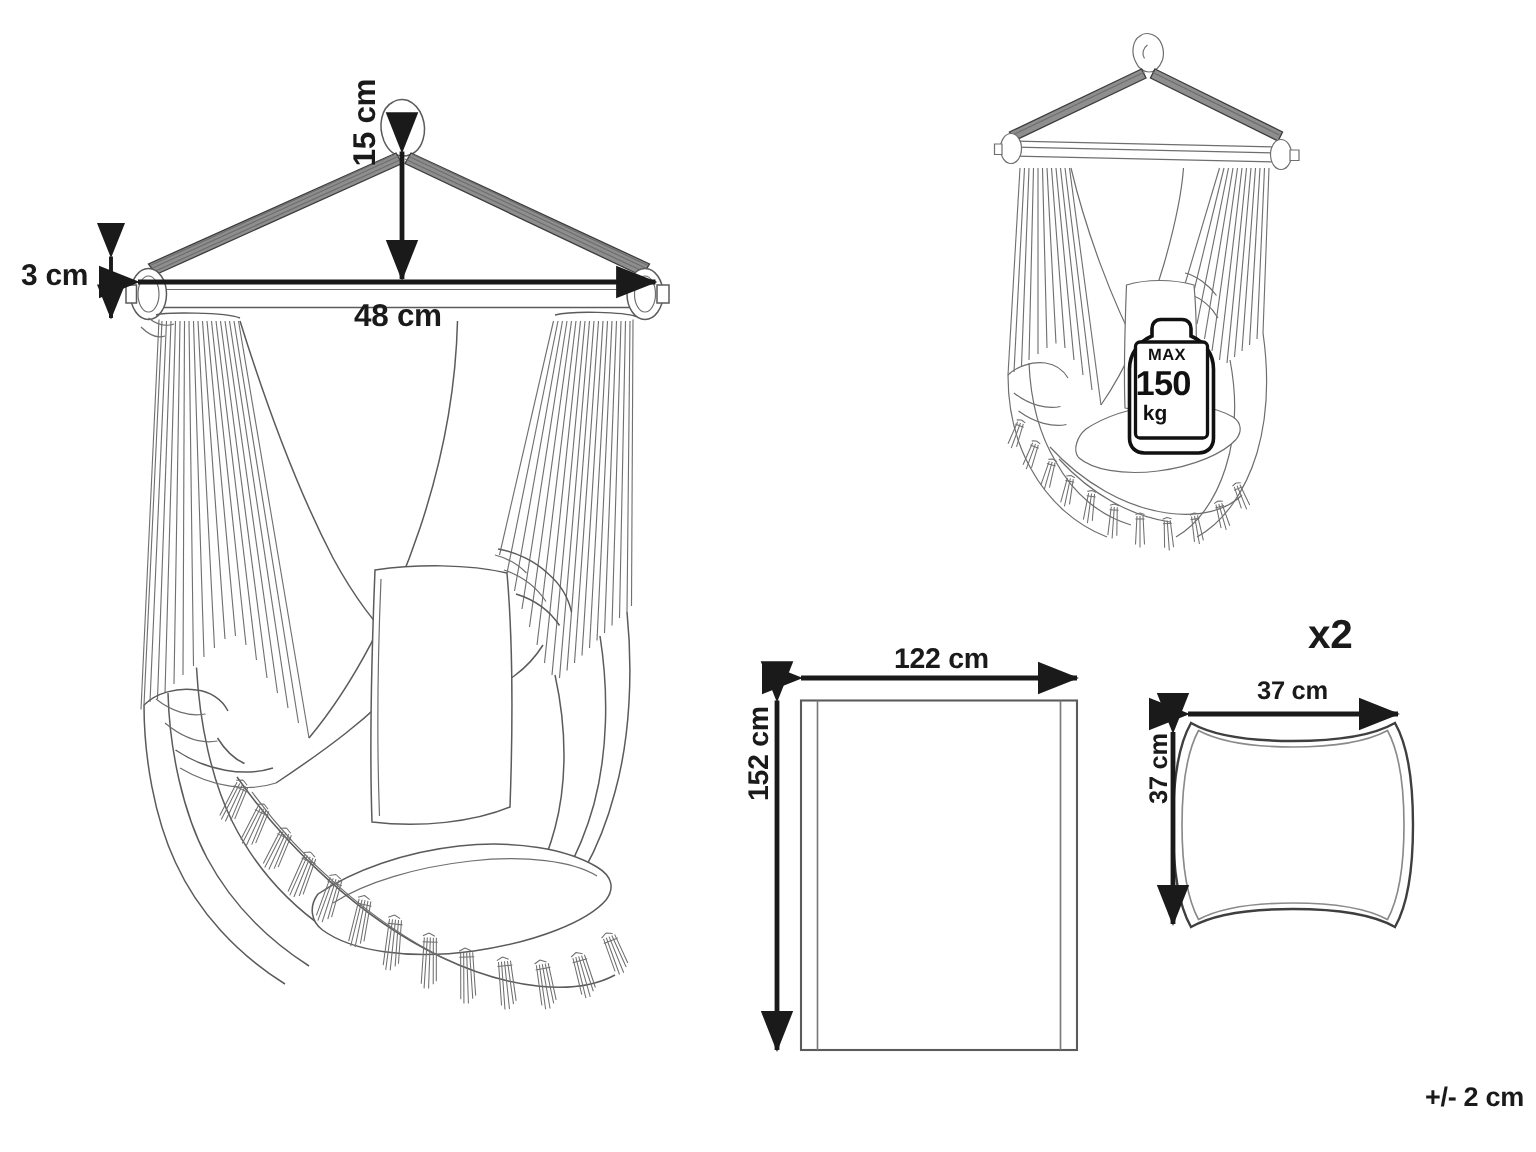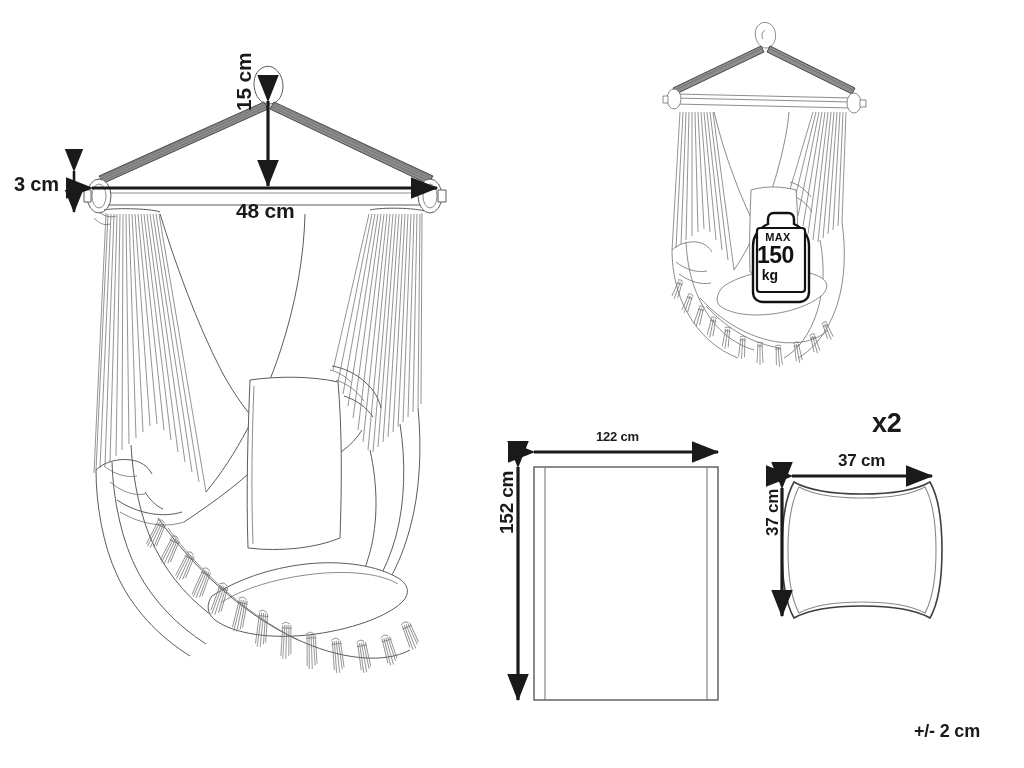--- a/index.html
+++ b/index.html
@@ -48,28 +48,28 @@
     font-family: "Liberation Sans", sans-serif;
     font-weight: bold;
     white-space: nowrap;
     letter-spacing: -0.2px;
     line-height: 1;
   }
   .lbl-95   { font-size: 21px; left: 236px; top: 200px; }
   .lbl-15   { font-size: 21px; left: 233px; top: 111px;
               transform: rotate(-90deg); transform-origin: left top; }
   .lbl-3    { font-size: 20px; left: 14px;  top: 174px; }
-  .lbl-122  { font-size: 13px; left: 596px; top: 430px; text-align: right; }
+  .lbl-122  { font-size: 19px; left: 596px; top: 430px; text-align: right; }
   .lbl-152  { font-size: 19px; left: 497px; top: 534px;
               transform: rotate(-90deg); transform-origin: left top; }
   .lbl-37w  { font-size: 17px; left: 838px; top: 452px; }
   .lbl-37h  { font-size: 17px; left: 764px; top: 536px;
               transform: rotate(-90deg); transform-origin: left top; }
   .lbl-x2   { font-size: 27px; left: 872px; top: 410px; }
-  .lbl-tol  { font-size: 18px; left: 914px; top: 722px; }
+  .lbl-tol  { font-size: 18px; left: 950px; top: 722px; }
 
   .wt-text {
     position: absolute;
     color: #111111;
     font-family: "Liberation Sans", sans-serif;
     font-weight: bold;
     text-align: center;
     line-height: 1;
     white-space: nowrap;
   }

